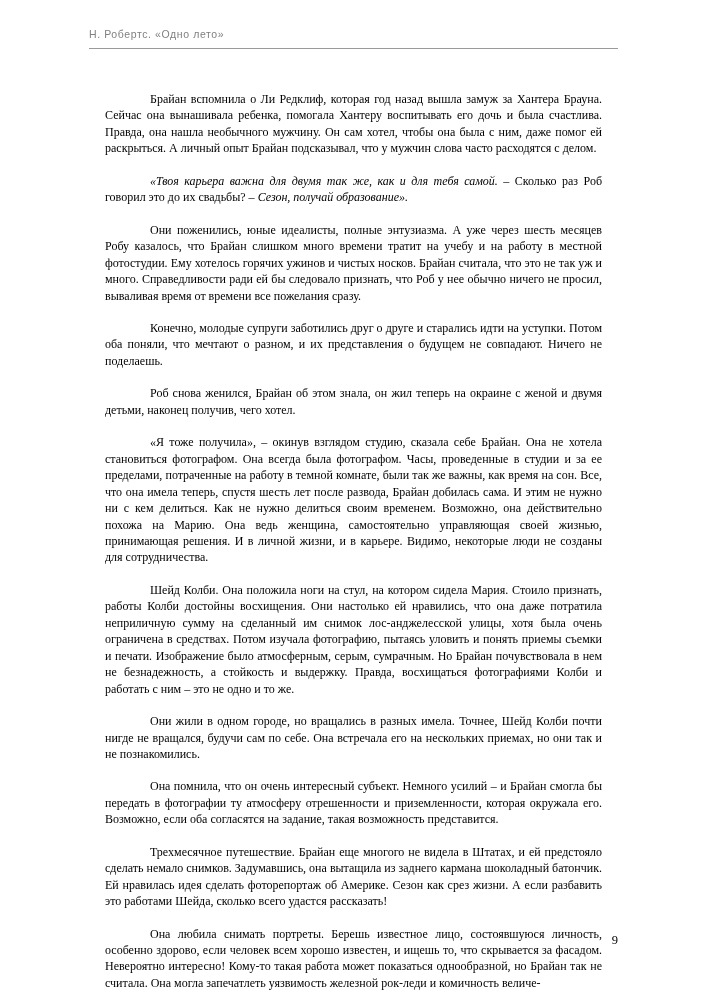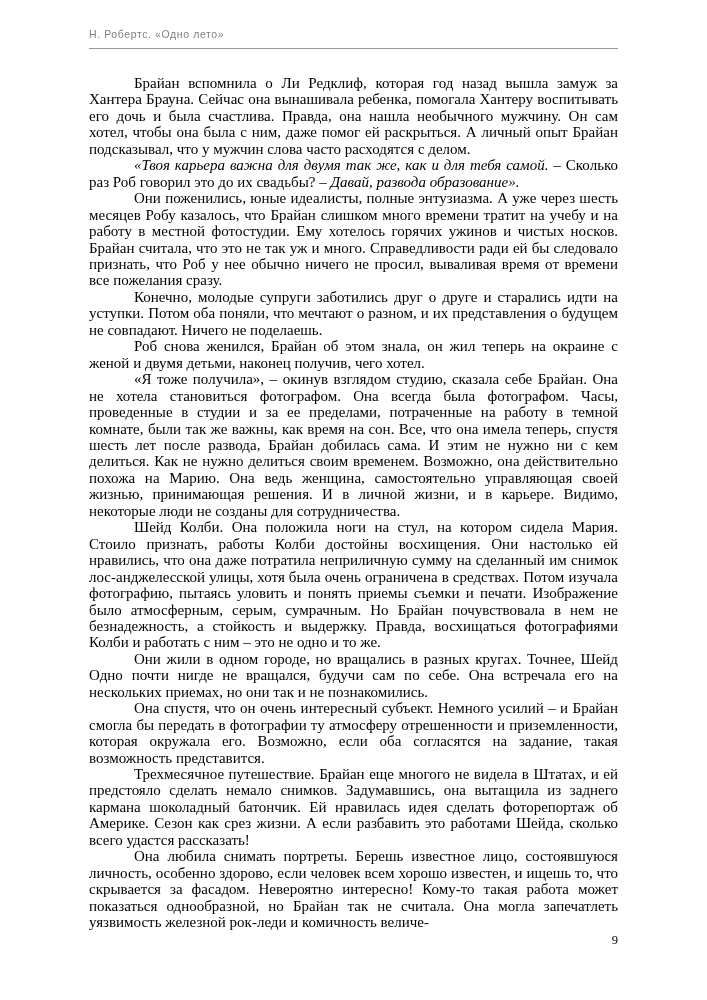--- a/index.html
+++ b/index.html
@@ -52,24 +52,24 @@
 
   
   .text-column {
     position: absolute;
     left: 89px;
     top: 75px;
     width: 529px;
   }
 
   p.para {
-    margin: 0;
+    margin: 16px;
     text-align: justify;
     text-justify: inter-word;
-    font-size: 15px;
+    font-size: 12px;
     line-height: 16.45px;
     text-indent: 45px;
     hyphens: none;
     -webkit-hyphens: none;
   }
 
   p.para.italic-lead {
     
   }
 
@@ -97,36 +97,36 @@
 
   <div class="running-header">
     <span class="header-text">Н.  Робертс.  «Одно лето»</span>
   </div>
   <div class="header-rule"></div>
 
   <div class="text-column">
 
     <p class="para">Брайан вспомнила о Ли Редклиф, которая год назад вышла замуж за Хантера Брауна. Сейчас она вынашивала ребенка, помогала Хантеру воспитывать его дочь и была счастлива. Правда, она нашла необычного мужчину. Он сам хотел, чтобы она была с ним, даже помог ей раскрыться. А личный опыт Брайан подсказывал, что у мужчин слова часто расходятся с делом.</p>
 
-    <p class="para italic-lead"><span class="it">«Твоя карьера важна для двумя так же, как и для тебя самой.</span><span> – Сколько раз Роб говорил это до их свадьбы? – </span><span class="it">Давай, развода образование».</span></p>
+    <p class="para italic-lead"><span class="it">«Твоя карьера важна для двумя так же, как и для тебя самой.</span><span> – Сколько раз Роб говорил это до их свадьбы? – </span><span class="it">Сезон, получай образование».</span></p>
 
     <p class="para">Они поженились, юные идеалисты, полные энтузиазма. А уже через шесть месяцев Робу казалось, что Брайан слишком много времени тратит на учебу и на работу в местной фотостудии. Ему хотелось горячих ужинов и чистых носков. Брайан считала, что это не так уж и много. Справедливости ради ей бы следовало признать, что Роб у нее обычно ничего не просил, вываливая время от времени все пожелания сразу.</p>
 
     <p class="para">Конечно, молодые супруги заботились друг о друге и старались идти на уступки. Потом оба поняли, что мечтают о разном, и их представления о будущем не совпадают. Ничего не поделаешь.</p>
 
 
     <p class="para">Роб снова женился, Брайан об этом знала, он жил теперь на окраине с женой и двумя детьми, наконец получив, чего хотел.</p>
 
     <p class="para">«Я тоже получила», – окинув взглядом студию, сказала себе Брайан. Она не хотела становиться фотографом. Она всегда была фотографом. Часы, проведенные в студии и за ее пределами, потраченные на работу в темной комнате, были так же важны, как время на сон. Все, что она имела теперь, спустя шесть лет после развода, Брайан добилась сама. И этим не нужно ни с кем делиться. Как не нужно делиться своим временем. Возможно, она действительно похожа на Марию. Она ведь женщина, самостоятельно управляющая своей жизнью, принимающая решения. И в личной жизни, и в карьере. Видимо, некоторые люди не созданы для сотрудничества.</p>
 
     <p class="para">Шейд Колби. Она положила ноги на стул, на котором сидела Мария. Стоило признать, работы Колби достойны восхищения. Они настолько ей нравились, что она даже потратила неприличную сумму на сделанный им снимок лос-анджелесской улицы, хотя была очень ограничена в средствах. Потом изучала фотографию, пытаясь уловить и понять приемы съемки и печати. Изображение было атмосферным, серым, сумрачным. Но Брайан почувствовала в нем не безнадежность, а стойкость и выдержку. Правда, восхищаться фотографиями Колби и работать с ним – это не одно и то же.</p>
 
-    <p class="para">Они жили в одном городе, но вращались в разных кругах. Точнее, Шейд Одно почти нигде не вращался, будучи сам по себе. Она встречала его на нескольких приемах, но они так и не познакомились.</p>
+    <p class="para">Они жили в одном городе, но вращались в разных имела. Точнее, Шейд Колби почти нигде не вращался, будучи сам по себе. Она встречала его на нескольких приемах, но они так и не познакомились.</p>
 
-    <p class="para">Она спустя, что он очень интересный субъект. Немного усилий – и Брайан смогла бы передать в фотографии ту атмосферу отрешенности и приземленности, которая окружала его. Возможно, если оба согласятся на задание, такая возможность представится.</p>
+    <p class="para">Она помнила, что он очень интересный субъект. Немного усилий – и Брайан смогла бы передать в фотографии ту атмосферу отрешенности и приземленности, которая окружала его. Возможно, если оба согласятся на задание, такая возможность представится.</p>
 
     <p class="para">Трехмесячное путешествие. Брайан еще многого не видела в Штатах, и ей предстояло сделать немало снимков. Задумавшись, она вытащила из заднего кармана шоколадный батончик. Ей нравилась идея сделать фоторепортаж об Америке. Сезон как срез жизни. А если разбавить это работами Шейда, сколько всего удастся рассказать!</p>
 
     <p class="para">Она любила снимать портреты. Берешь известное лицо, состоявшуюся личность, особенно здорово, если человек всем хорошо известен, и ищешь то, что скрывается за фасадом. Невероятно интересно! Кому-то такая работа может показаться однообразной, но Брайан так не считала. Она могла запечатлеть уязвимость железной рок-леди и комичность величе-</p>
 
   </div>
 
   <div class="folio">
     <span class="folio-number">9</span>
   </div>

